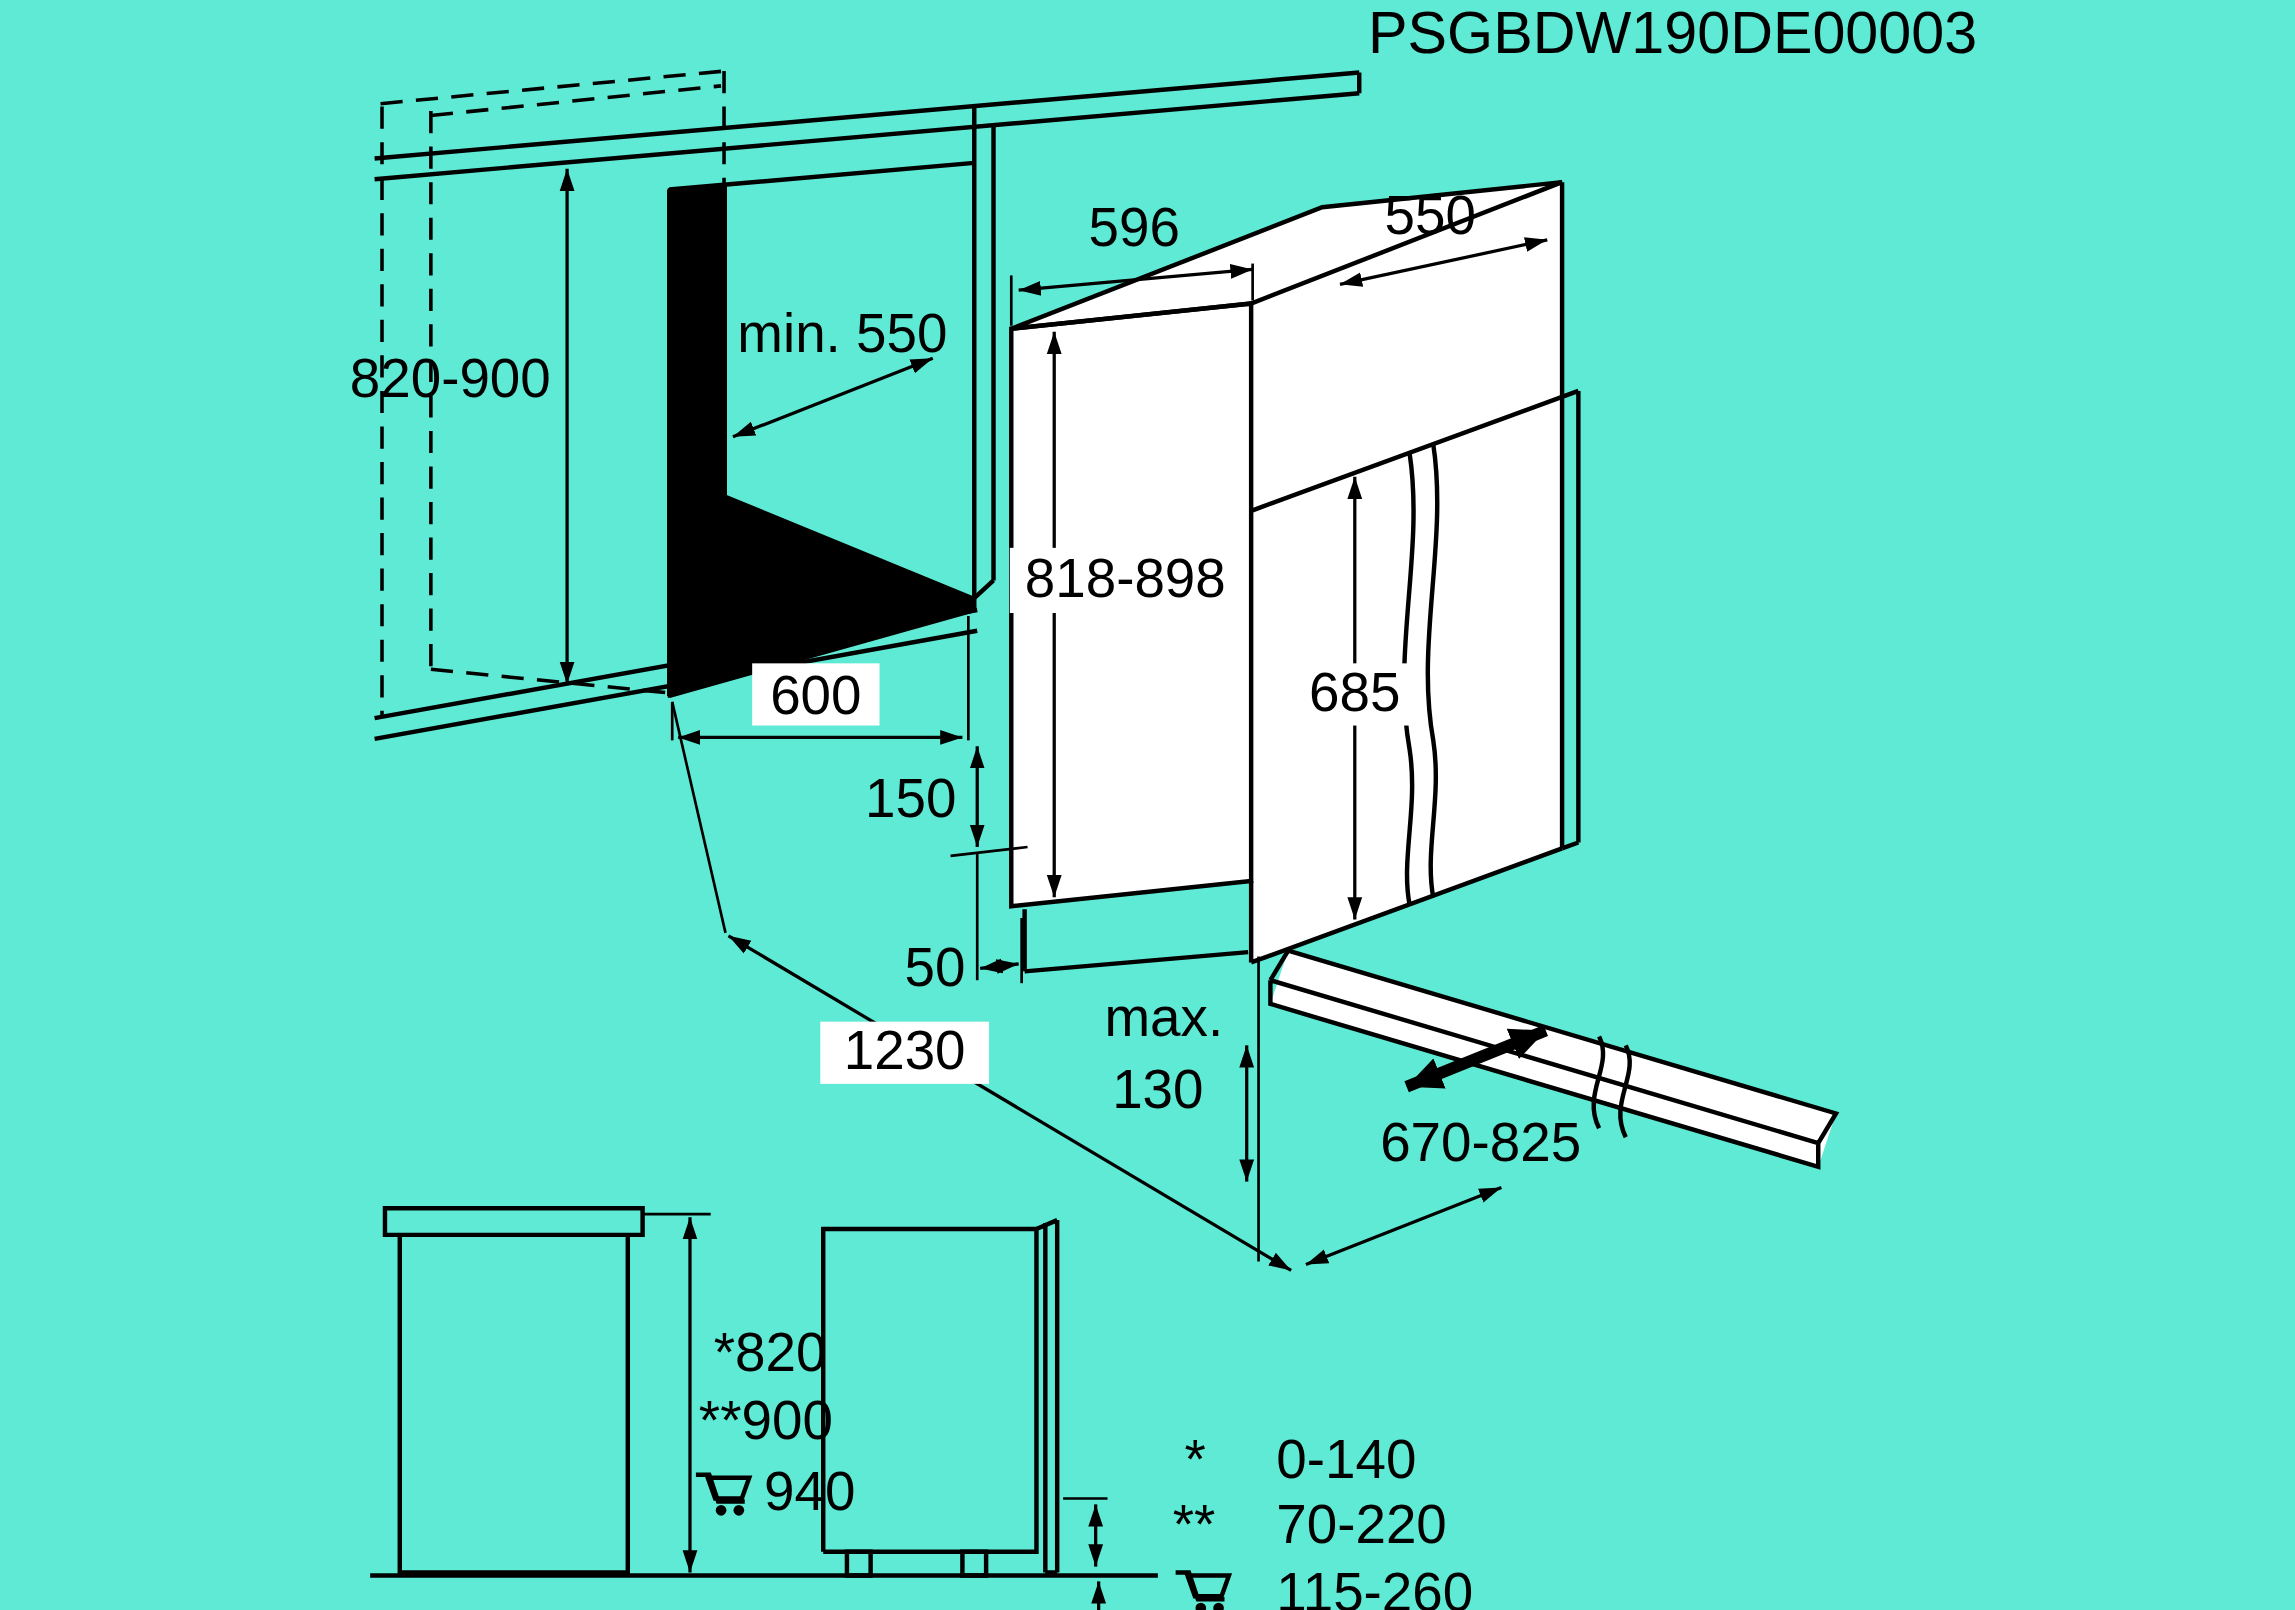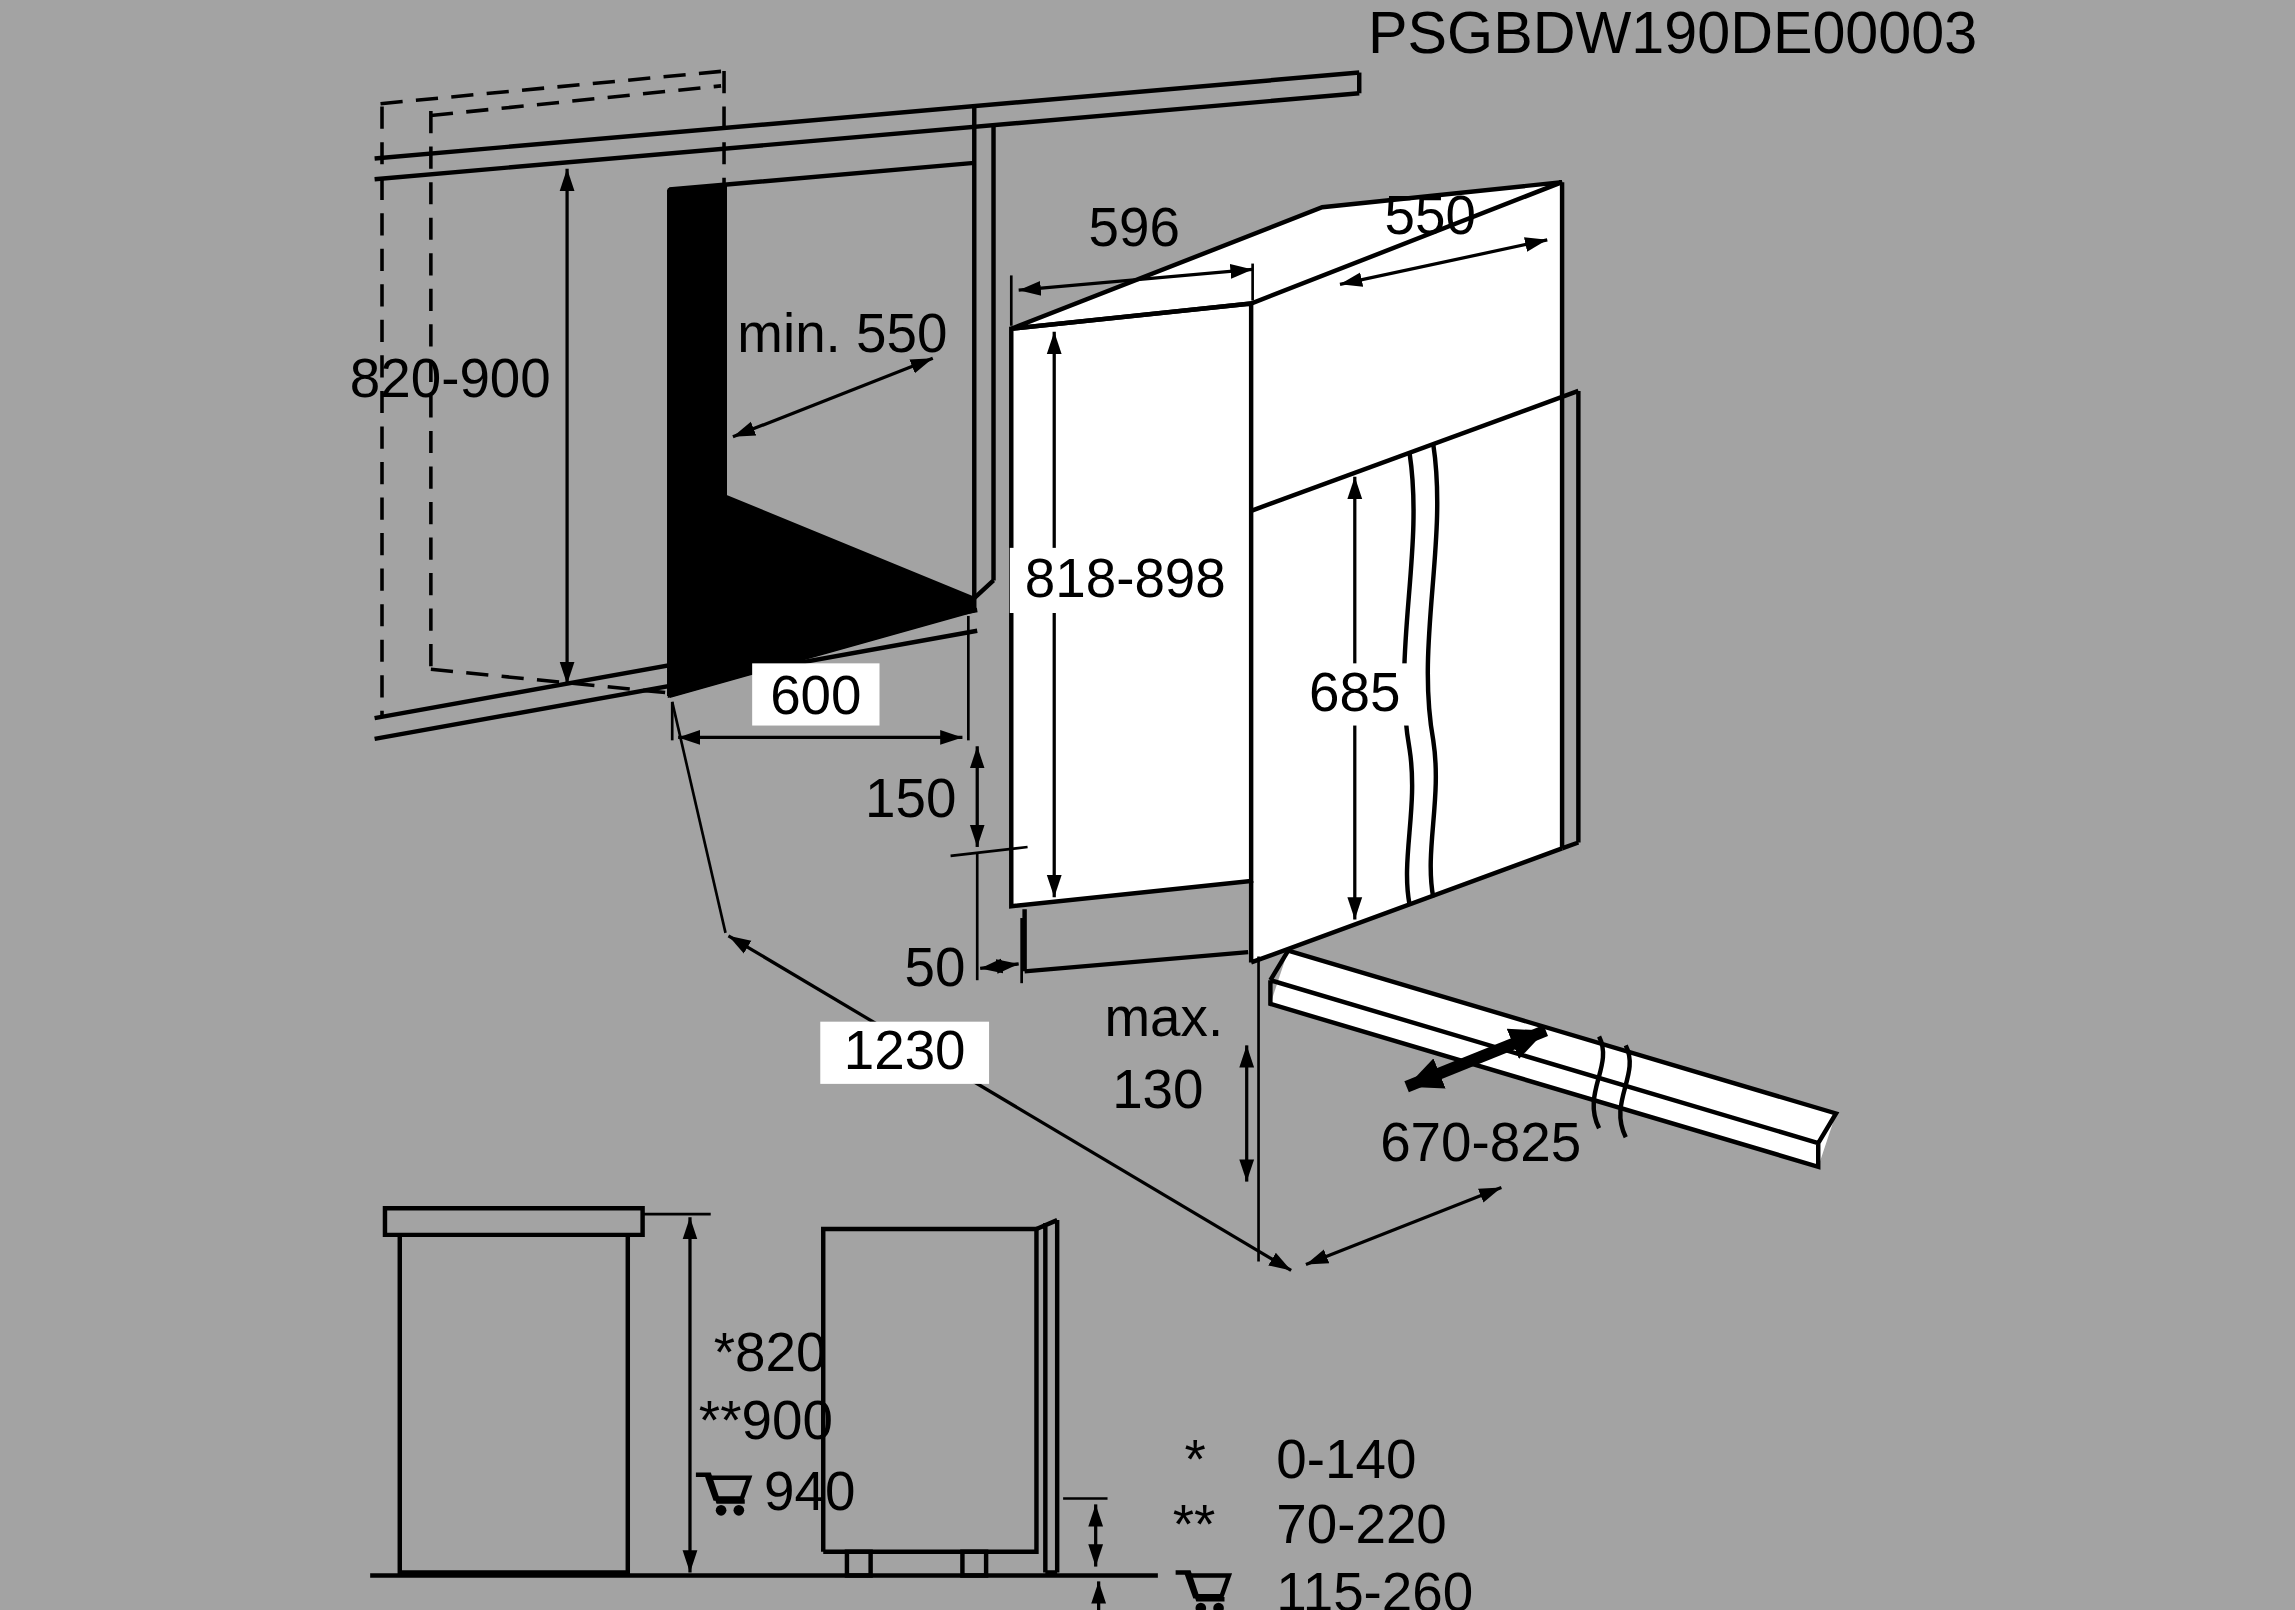--- a/index.html
+++ b/index.html
@@ -1,16 +1,16 @@
 <!DOCTYPE html>
 <html style="font-size:10px"><head>
 <meta charset="utf-8">
 <style>
   html,body{margin:0;padding:0;background:#ffffff;}
-  .page{width:2295px;height:1611px;position:relative;background:#a3a3a3;overflow:hidden;}
+  .page{width:2295px;height:1611px;position:relative;background:#5eead4;overflow:hidden;}
   svg{display:block;}
   .ln{stroke:#000;stroke-width:3;fill:none;stroke-linejoin:miter;stroke-linecap:butt;}
   .face{fill:#ffffff;stroke:none;}
   .blk{fill:#000;stroke:#000;stroke-width:2;stroke-linejoin:miter;}
   .dash{stroke:#000;stroke-width:2.4;fill:none;stroke-dasharray:15 9;}
   .wl{stroke:#000;stroke-width:1.8;fill:none;}
   .dim{stroke:#000;stroke-width:2.2;fill:none;}
   .bold-arrow{stroke:#000;stroke-width:8;fill:none;}
   .wr{fill:#ffffff;stroke:none;}
   .lbl{font-family:"Liberation Sans", sans-serif;font-size:37px;fill:#000;}

